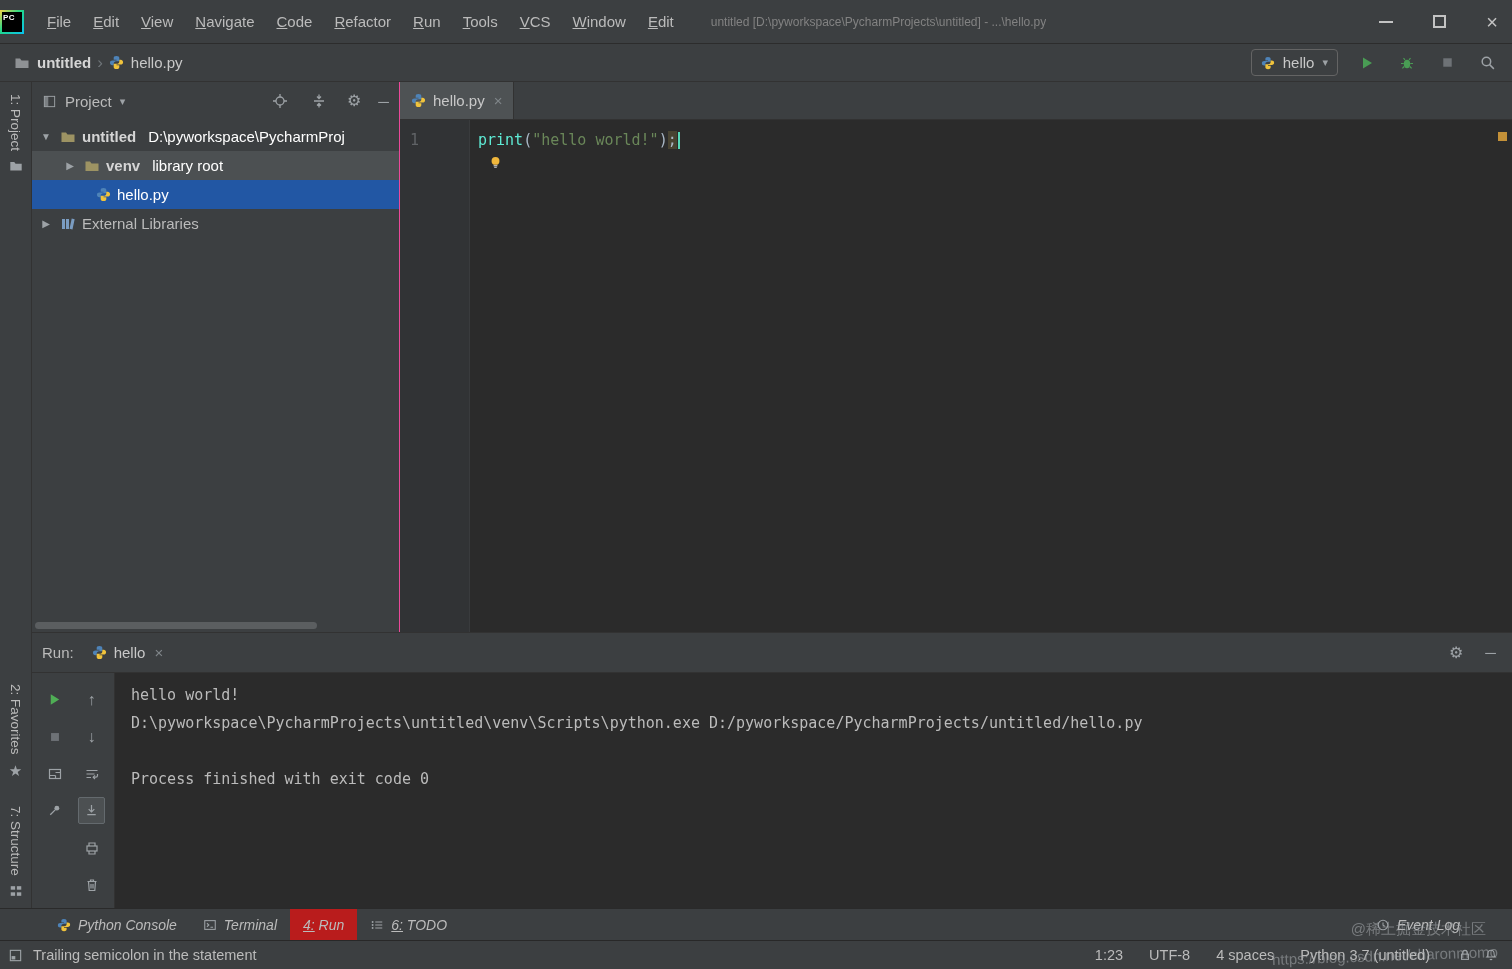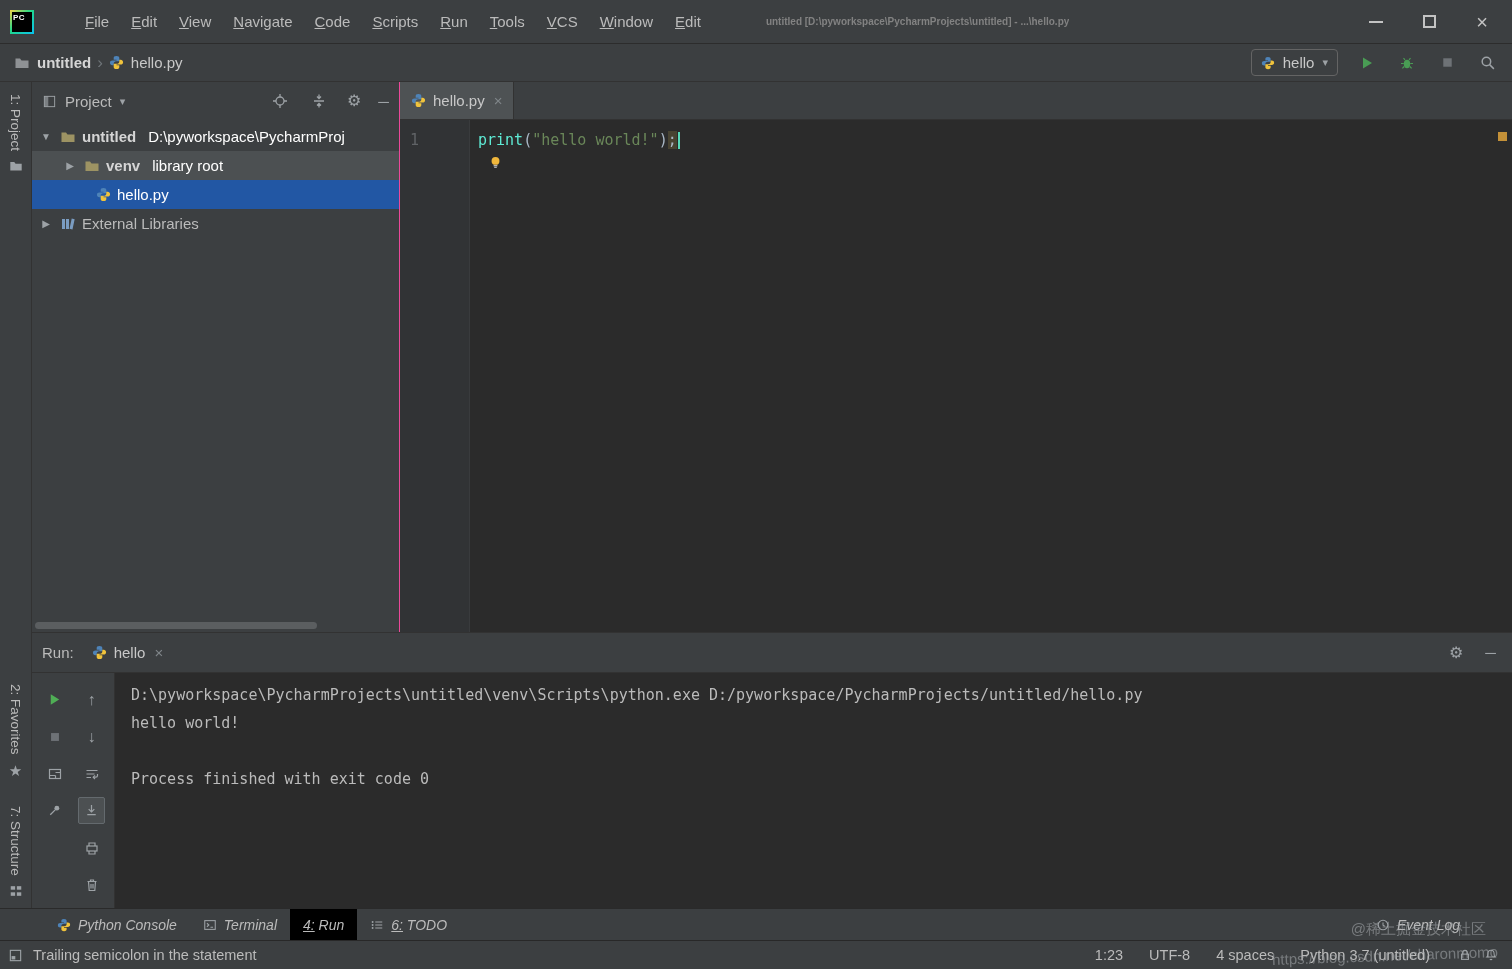--- a/index.html
+++ b/index.html
@@ -1,27 +1,27 @@
 <!DOCTYPE html>
 <html><head>
 <meta charset="utf-8">
 <style>
   * { margin:0; padding:0; box-sizing:border-box; }
   html,body { width:1512px; height:969px; overflow:hidden; background:#2b2b2b;
     font-family:"Liberation Sans", sans-serif; color:#bbbbbb; }
   .app { position:relative; width:1512px; height:969px; display:flex; flex-direction:column; background:#3c3f41; }
 
   
-  .titlebar { flex:0 0 44px; height:44px; display:flex; align-items:center; padding:0 10px; background:#3c3f41; border-bottom:1px solid #2c2c2c;gap:28px; }
+  .titlebar { flex:0 0 44px; height:44px; display:flex; align-items:center; padding:0 0; background:#3c3f41; border-bottom:1px solid #2c2c2c; }
   .logo { width:24px; height:24px; padding:2px; background:linear-gradient(135deg,#f7d347,#21d789 45%,#07c3f2); flex:0 0 24px; }
   .logo-inner { width:100%; height:100%; background:#000; color:#fff; font-size:8px; font-weight:bold; display:flex; align-items:flex-start; justify-content:flex-start; padding:1px; letter-spacing:.5px; }
   .menubar { display:flex; margin-left:12px; }
   .menu-item { display:inline-block; padding:0 11px; font-size:15px; color:#bbbbbb; cursor:default; }
   .menu-item::first-letter { text-decoration:underline; }
-  .win-title { margin-left:26px; color:#828282; font-weight:bold; font-size:10px; white-space:nowrap; overflow:hidden; }
+  .win-title { margin-left:26px; color:#828282; font-weight:normal; font-size:12px; white-space:nowrap; overflow:hidden; }
   .win-controls { margin-left:auto; display:flex; align-items:center; gap:40px; padding-right:14px; flex:0 0 auto; }
   .wc-min { width:14px; height:2px; background:#c3c3c3; }
   .wc-max { width:13px; height:13px; border:2px solid #c3c3c3; }
   .wc-close { font-size:20px; color:#c3c3c3; line-height:1; }
 
   
   .navbar { flex:0 0 38px; height:38px; display:flex; align-items:center; background:#3c3f41; border-bottom:1px solid #323232; padding:0 14px; }
   .crumb { display:flex; align-items:center; gap:7px; font-size:15px; color:#c8c8c8; }
   .crumb-bold { font-weight:bold; color:#d5d5d5; }
   .crumb-sep { color:#6e7478; font-size:17px; margin:0 6px; }
@@ -82,21 +82,21 @@
   .run-body { flex:1 1 auto; display:flex; min-height:0; }
   .run-toolbar { flex:0 0 83px; width:83px; background:#3c3f41; border-right:1px solid #323232; display:grid; grid-template-columns:1fr 1fr; grid-auto-rows:37px; padding:8px 4px; justify-items:center; align-items:center; }
   .rt-btn { width:27px; height:27px; display:flex; align-items:center; justify-content:center; color:#9da2a6; font-size:16px; }
   .rt-toggled { border:1px solid #646a6e; background:#4c5052; border-radius:2px; }
   .console { flex:1 1 auto; padding:8px 0 0 16px; font-family:"DejaVu Sans Mono", monospace; font-size:15px; line-height:28px; color:#bbbbbb; overflow:hidden; }
   .console .line { min-height:28px; white-space:pre; }
 
   
   .tw-bar { flex:0 0 32px; height:32px; background:#3c3f41; border-top:1px solid #2a2a2a; display:flex; align-items:center; font-size:14px; padding-left:44px;font-style:italic; }
   .tw-btn { display:flex; align-items:center; gap:7px; padding:0 13px; height:100%; color:#bbbbbb; }
-  .tw-btn.active { background:#000000;justify-content:flex-end; }
+  .tw-btn.active { background:#b91c1c;justify-content:flex-end; }
   .mnemonic { display:inline-block; }
   .mnemonic::first-letter { text-decoration:underline; }
   .tw-right { margin-left:auto; display:flex; align-items:center; gap:7px; padding-right:52px; }
 
   
   .statusbar { flex:0 0 29px; height:29px; background:#3c3f41; border-top:1px solid #282828; display:flex; align-items:center; font-size:14.5px; padding:0 14px 0 8px; }
   .sb-msg { margin-left:10px; color:#bbbbbb; }
   .sb-right { margin-left:auto; display:flex; align-items:center; gap:26px; }
   .sb-icons { display:flex; align-items:center; gap:12px; margin-left:2px; }
 
@@ -115,21 +115,21 @@
   <div class="titlebar">
     <div class="logo">
       <div class="logo-inner">PC</div>
     </div>
     <nav class="menubar">
       <span class="menu-item">File</span>
       <span class="menu-item">Edit</span>
       <span class="menu-item">View</span>
       <span class="menu-item">Navigate</span>
       <span class="menu-item">Code</span>
-      <span class="menu-item">Scripts</span>
+      <span class="menu-item">Refactor</span>
       <span class="menu-item">Run</span>
       <span class="menu-item">Tools</span>
       <span class="menu-item">VCS</span>
       <span class="menu-item">Window</span>
       <span class="menu-item">Edit</span>
     </nav>
     <span class="win-title">untitled [D:\pyworkspace\PycharmProjects\untitled] - ...\hello.py</span>
     <div class="win-controls">
       <span class="wc-min"></span>
       <span class="wc-max"></span>
@@ -377,22 +377,22 @@
             </span>
             <span></span>
             <span class="rt-btn">
               <svg width="16" height="16" viewBox="0 0 16 16" fill="none" stroke="#9da2a6" stroke-width="1.2">
                   <path d="M3.5 4.5h9M6.5 4.5V3h3v1.5M4.5 4.5l.7 9h5.6l.7-9M7 7v4.5M9 7v4.5"></path>
                 </svg>
             </span>
           </div>
 
           <div class="console">
+            <div class="line">hello world!</div>
             <div class="line">D:\pyworkspace\PycharmProjects\untitled\venv\Scripts\python.exe D:/pyworkspace/PycharmProjects/untitled/hello.py</div>
-            <div class="line">hello world!</div>
             <div class="line"></div>
             <div class="line">Process finished with exit code 0</div>
           </div>
         </div>
       </div>
 
     </div>
   </div>
 
   <div class="tw-bar">

